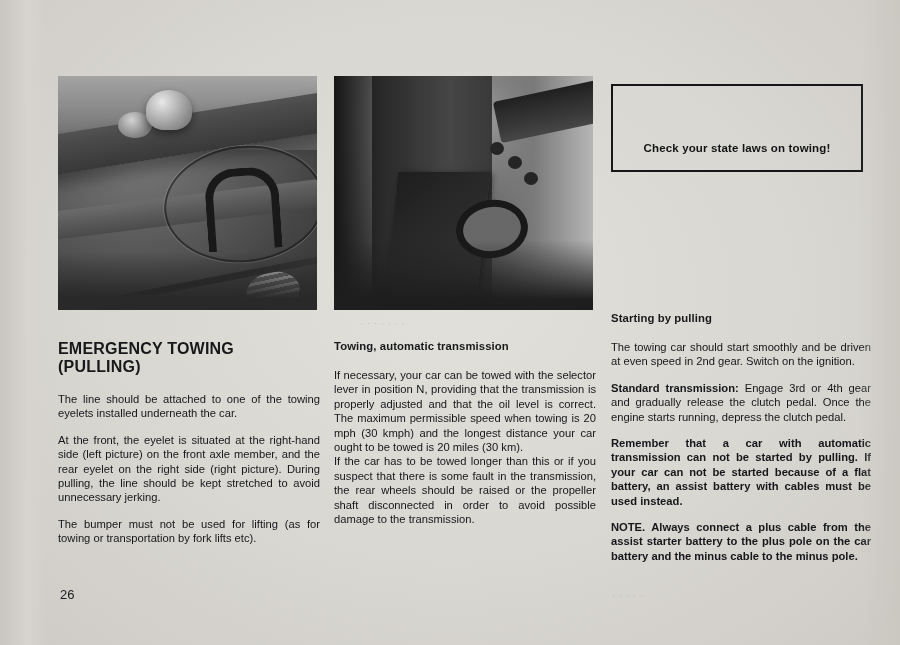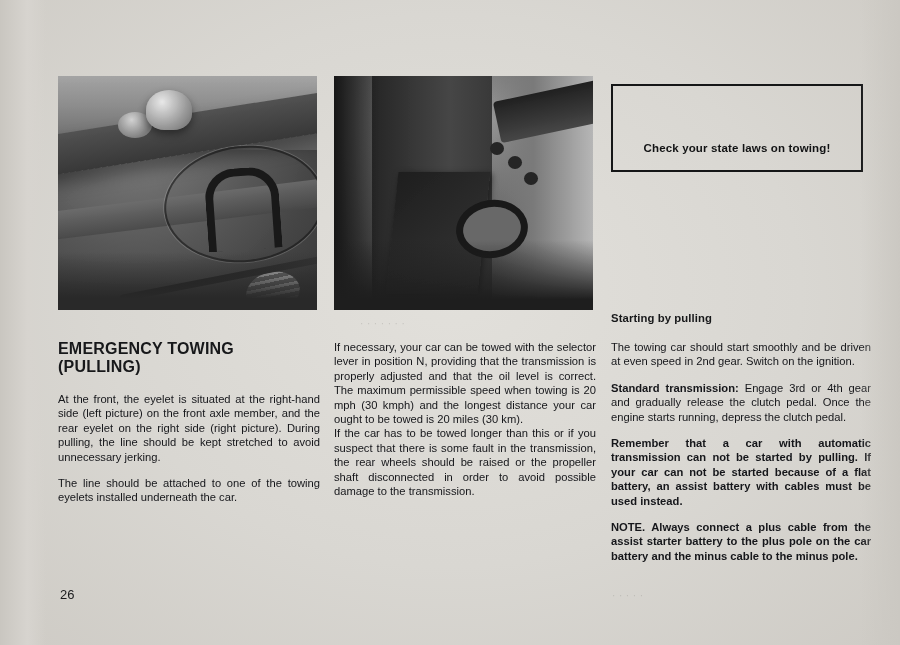--- a/index.html
+++ b/index.html
@@ -286,25 +286,27 @@
     <div class="p2-hole2"></div>
     <div class="p2-shadow"></div>
   </div>
 
   <div class="notice-box">
     <div class="notice-text">Check your state laws on towing!</div>
   </div>
 
   <div class="col col-1">
     <h2>EMERGENCY TOWING (PULLING)</h2>
+    <p>The line should be attached to one of the towing eyelets installed underneath the car.</p>
     <p>At the front, the eyelet is situated at the right-hand side (left picture) on the front axle member, and the rear eyelet on the right side (right picture). During pulling, the line should be kept stretched to avoid unnecessary jerking.</p>
-    <p>The line should be attached to one of the towing eyelets installed underneath the car.</p>
+    <p>The bumper must not be used for lifting (as for towing or transportation by fork lifts etc).</p>
   </div>
 
   <div class="col col-2">
+    <h3>Towing, automatic transmission</h3>
     <p class="nogap">If necessary, your car can be towed with the selector lever in position N, providing that the transmission is properly adjusted and that the oil level is correct. The maximum permissible speed when towing is 20 mph (30 kmph) and the longest distance your car ought to be towed is 20 miles (30 km).</p>
     <p>If the car has to be towed longer than this or if you suspect that there is some fault in the transmission, the rear wheels should be raised or the propeller shaft disconnected in order to avoid possible damage to the transmission.</p>
   </div>
 
   <div class="col col-3">
     <h3>Starting by pulling</h3>
     <p>The towing car should start smoothly and be driven at even speed in 2nd gear. Switch on the ignition.</p>
     <p><b>Standard transmission:</b><span> Engage 3rd or 4th gear and gradually release the clutch pedal. Once the engine starts running, depress the clutch pedal.</span></p>
     <p class="bold">Remember that a car with automatic transmission can not be started by pulling. If your car can not be started because of a flat battery, an assist battery with cables must be used instead.</p>
     <p class="bold">NOTE. Always connect a plus cable from the assist starter battery to the plus pole on the car battery and the minus cable to the minus pole.</p>

